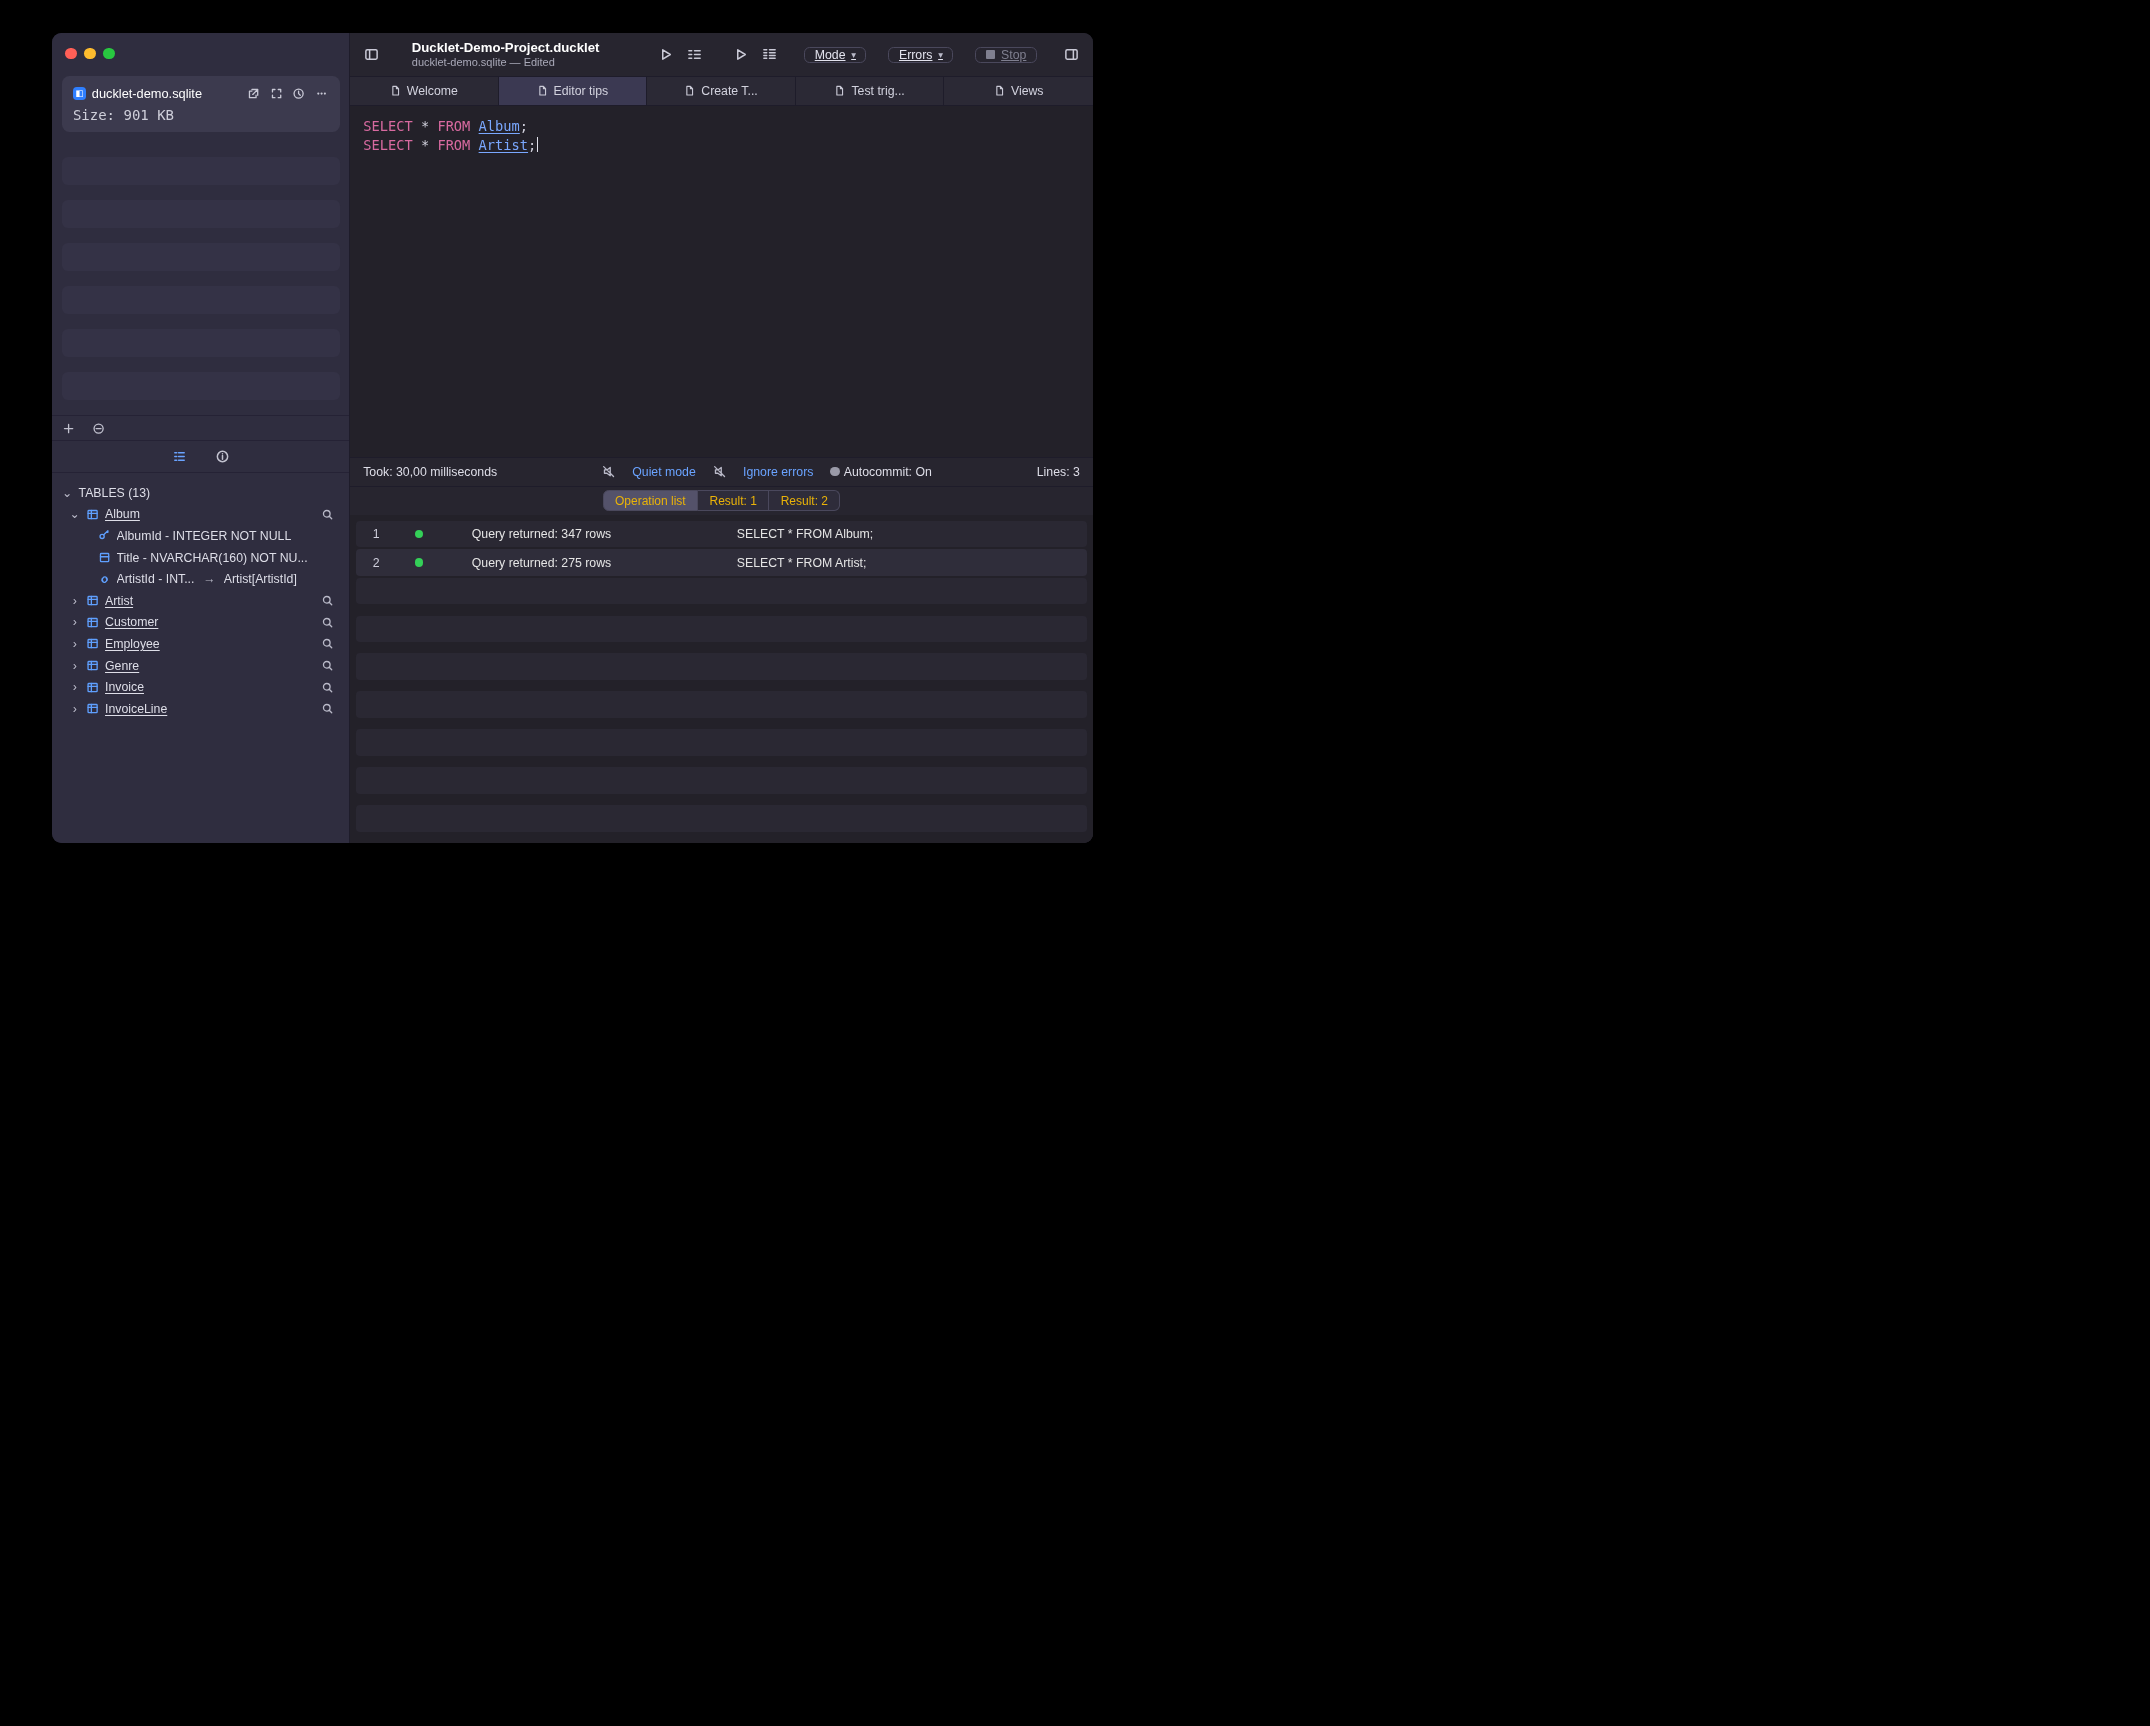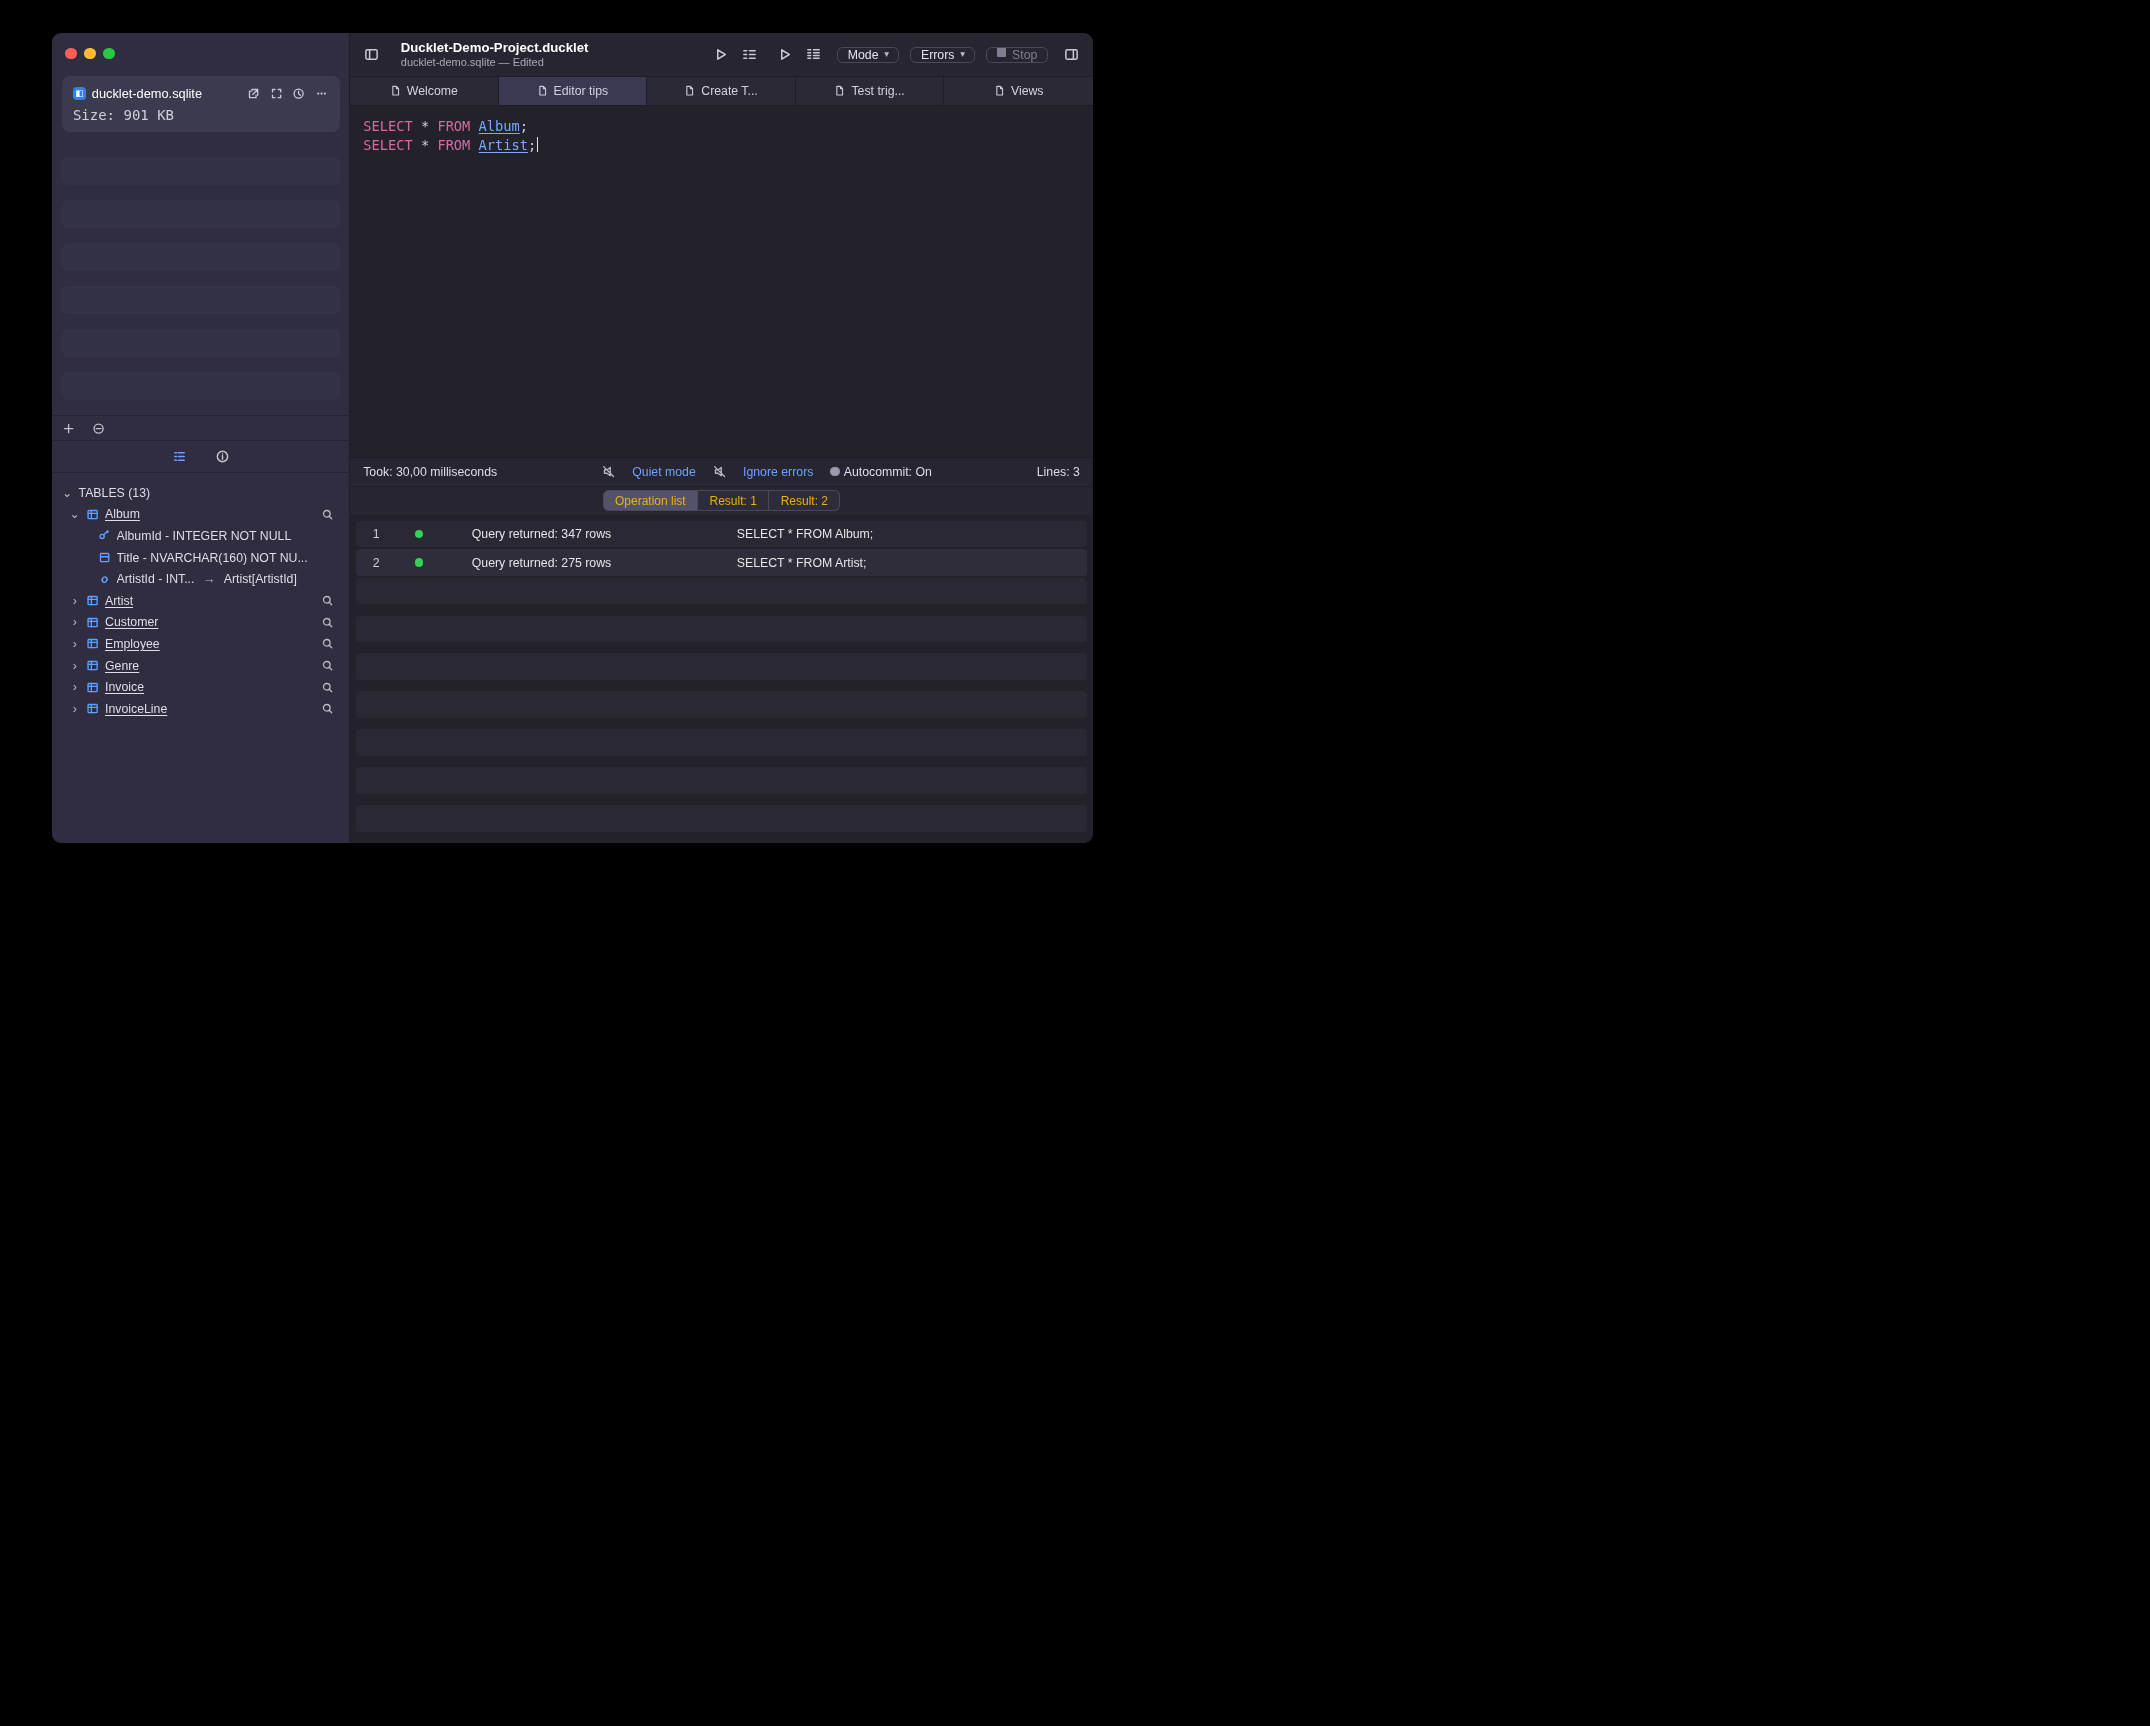--- a/index.html
+++ b/index.html
@@ -122,37 +122,37 @@
   .main {
     display:flex;
     flex-direction:column;
     background:#27252f;
   }
   .toolbar {
     height:44px;
     display:flex;
     align-items:center;
     padding:5.7px 9.5px;
-    gap:11px;
+    gap:22px;
     border-bottom:0.9px solid #1e1c2a;
   }
   .tb-icon-btn {
     width:24.6px; height:24.6px;
     display:flex; align-items:center; justify-content:center;
     color:#c9c9d6; border-radius:4.7px;
   }
   .title-block { display:flex; flex-direction:column; line-height:1.2; margin-left:5.7px; }
   .title-main { font-weight:600; color:#fff; font-size:13.2px; }
   .title-sub  { font-size:11px; color:#a9a9b8; }
   .tb-flex { flex:1; }
   .tb-group { display:flex; align-items:center; gap:3.8px; }
   .tb-run { color:#c9c9d6; }
   .tb-pill {
     height:16px; padding:0 9.5px; border:0.9px solid #4a485c; border-radius:5.7px;
-    display:flex; gap:5.7px; color:#e3e3ee; font-size:12.3px;
+    display:flex; align-items:center; gap:5.7px; color:#e3e3ee; font-size:12.3px;text-decoration:underline;
   }
   .tb-pill.disabled { color:#7f7f8f; }
   .tb-chevdown { font-size:9.5px; color:#b9b9c8; }
   .tb-square { width:9.5px; height:9.5px; background:#7f7f8f; border-radius:0.9px; }
 
   .tabs {
     display:grid;
     grid-template-columns: repeat(5,1fr);
     border-bottom:0.9px solid #1e1c2a;
     text-align:center;

